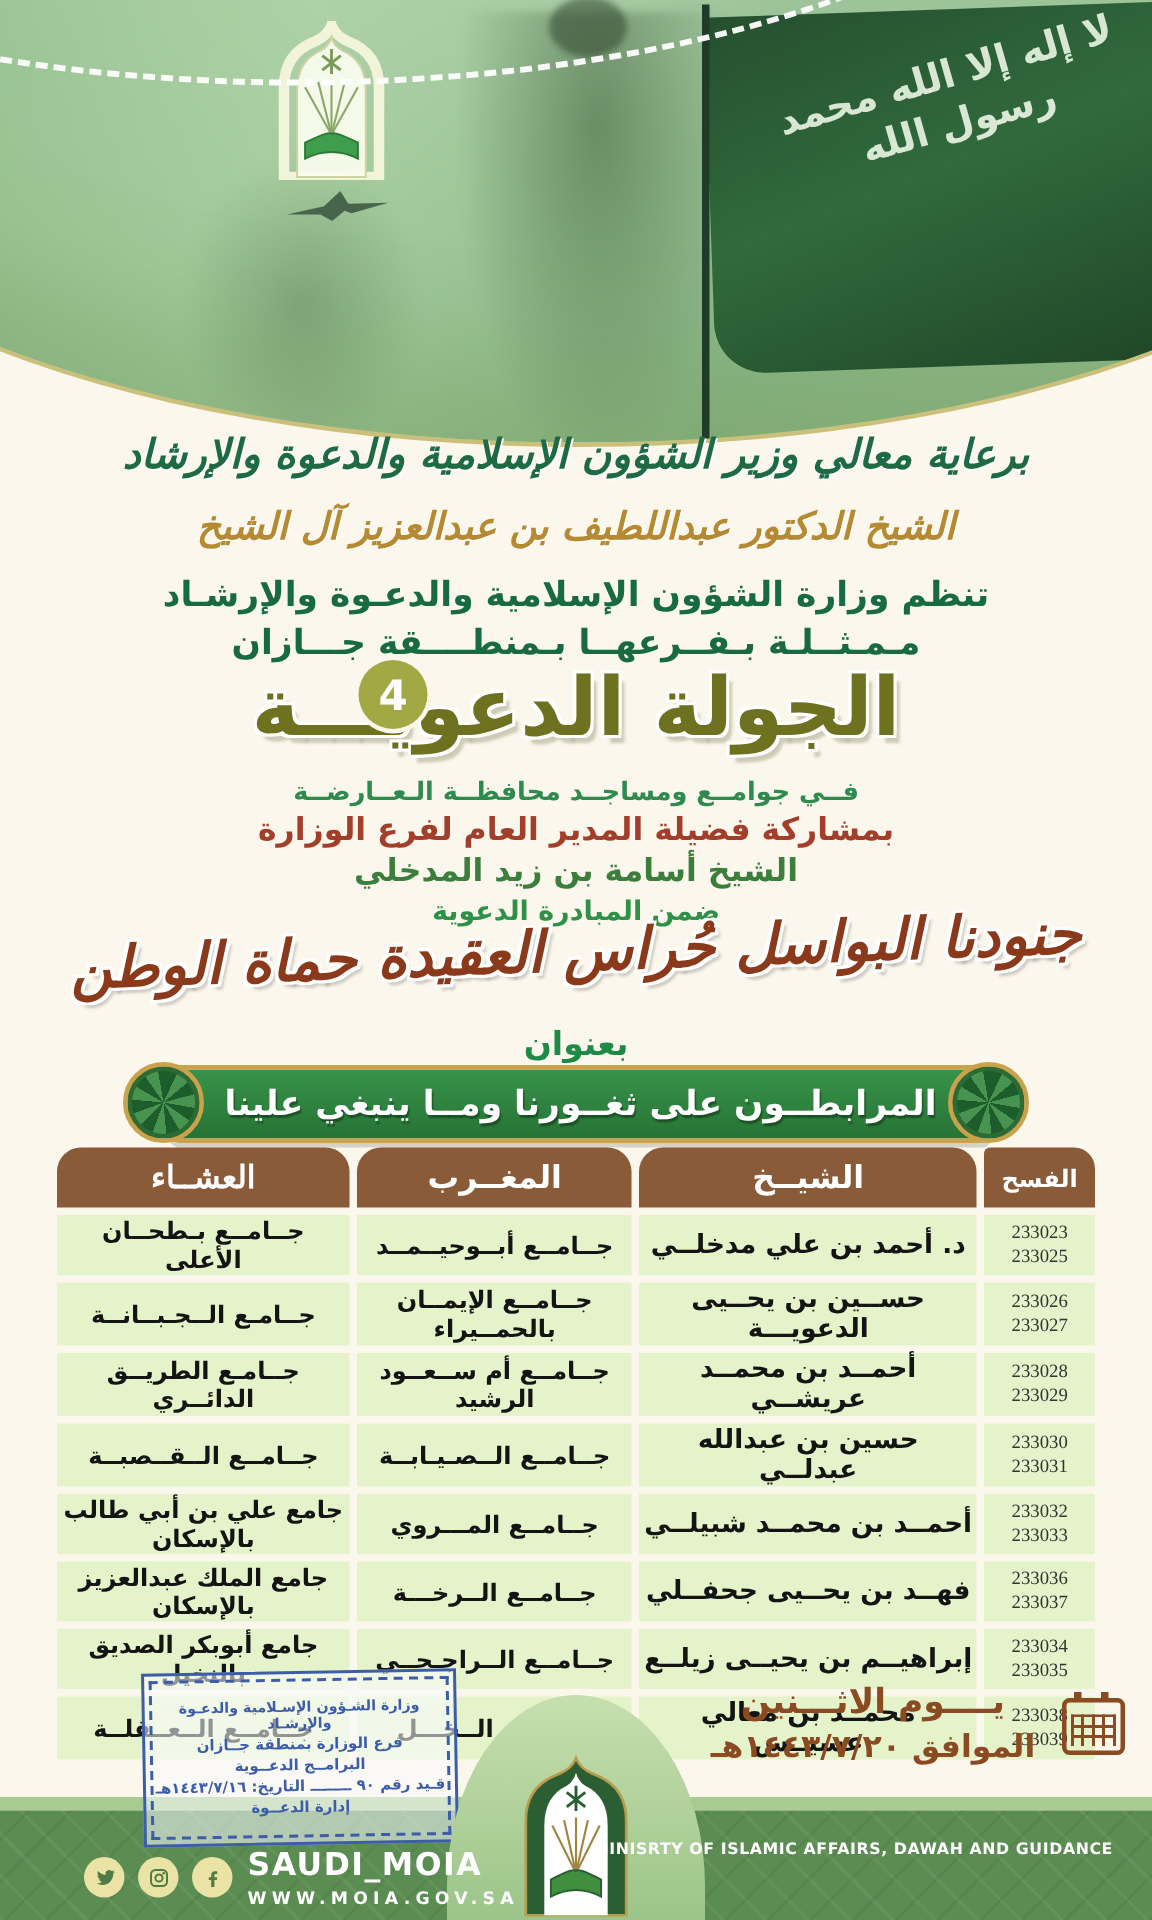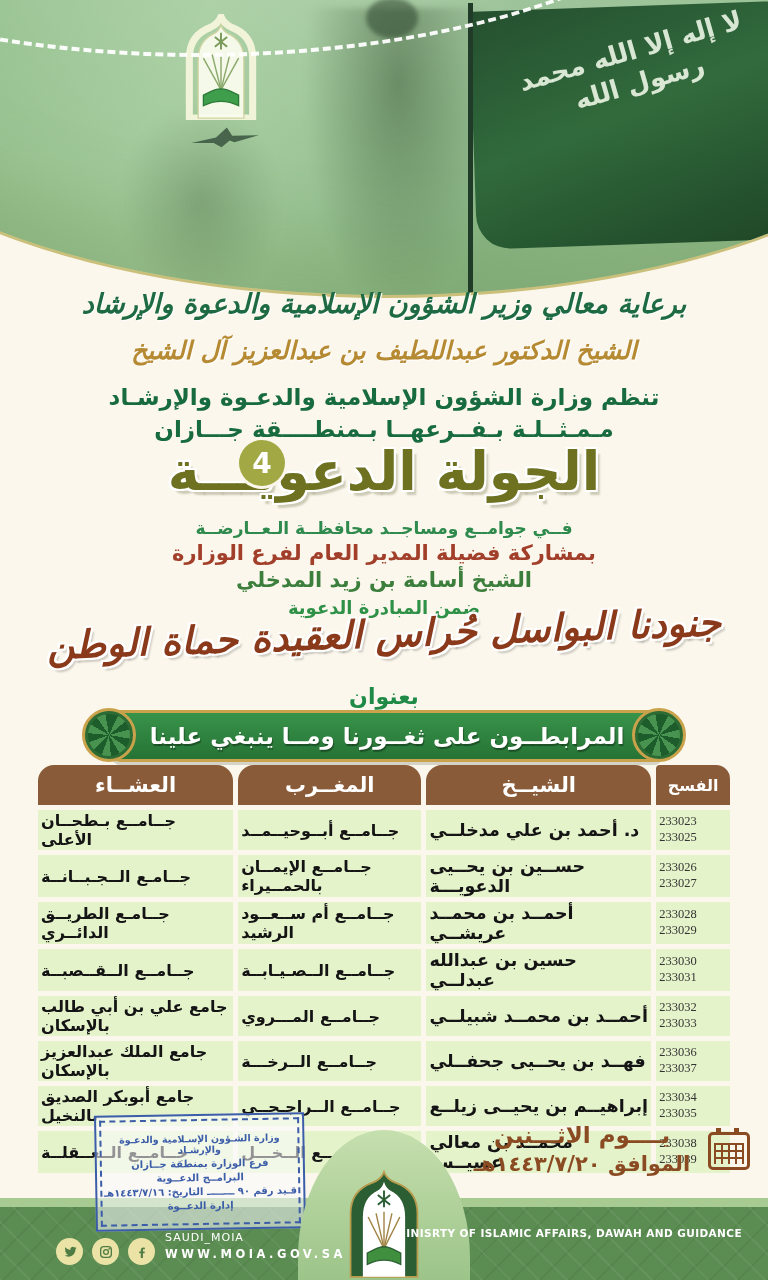--- a/index.html
+++ b/index.html
@@ -90,22 +90,22 @@
     background:repeating-conic-gradient(#1d5c2b 0 25deg,#47934f 25deg 50deg);
     border:3px solid #c9a24b;box-shadow:inset 0 0 0 3px #2d6b35;z-index:3;}
   #ros-r{left:82px;top:708px;} #ros-l{left:632px;top:708px;}
 
   
   #tablewrap{left:33px;top:760px;width:702px;}
   table.sched{width:100%;border-collapse:separate;border-spacing:5px;direction:rtl;}
   .sched th{background:#8a5b38;color:#fff;font-weight:bold;height:38px;
     border-radius:16px 16px 0 0;font-size:21px;}
   .sched th.c-permits{width:72px;font-size:16px;border-radius:4px 14px 0 0;}
-  .sched th.c-sheikh{width:224px;} .sched th.c-maghrib{width:182px;} .sched th.c-isha{width:194px;}
-  .sched td{background:#e5f3cb;text-align:left;font-weight:bold;color:#141414;
+  .sched th.c-sheikh{width:224px;} .sched th.c-maghrib{width:182px;} .sched th.c-isha{width:194px;font-family:Liberation Serif, serif;}
+  .sched td{background:#e5f3cb;text-align:center;font-weight:bold;color:#141414;
     font-size:16px;height:31px;padding:1px 3px;}
   .sched td.permits{font-family:"Liberation Serif",serif;font-weight:normal;
     font-size:12.5px;line-height:1.25;color:#333;}
   .sched td.permits span{display:block;}
   .sched td.sheikh{font-size:17.5px;}
 
   
   #stamp{left:95px;top:1114px;width:206px;height:112px;color:#3c5da8;
     border:2px solid #3c5da8;outline:2px dashed #3c5da8;outline-offset:-7px;
     transform:rotate(-1deg);background:rgba(252,252,255,.55);
@@ -131,21 +131,21 @@
       repeating-linear-gradient(-45deg, rgba(0,0,0,.05) 0 2px, transparent 2px 20px);}
   #arch{left:298px;top:1130px;width:172px;height:150px;z-index:4;
     background:linear-gradient(#c6dfae,#9cc489);
     border-radius:50% 50% 0 0 / 85% 85% 0 0;
     display:flex;align-items:flex-end;justify-content:center;}
   #emblem-bottom{width:88px;height:112px;margin-bottom:0;}
   #socialrow{left:56px;top:1238px;display:flex;gap:9px;z-index:5;}
   .sicon{width:27px;height:27px;border-radius:50%;background:#ebe3a6;color:#4f7c44;
     display:flex;align-items:center;justify-content:center;}
   #handleblk{left:165px;top:1231px;color:#fff;z-index:5;}
-  #handleblk .h1{font-size:11px;font-weight:normal;letter-spacing:1px;}
+  #handleblk .h1{font-size:21px;font-weight:bold;letter-spacing:1px;}
   #handleblk .h2{font-size:11.5px;font-weight:bold;letter-spacing:3.5px;margin-top:3px;}
   #minblk{right:26px;top:1224px;text-align:right;color:#fff;z-index:5;}
   #minblk .m1{font-size:19px;font-weight:bold;direction:rtl;text-shadow:1px 1px 1px rgba(0,0,0,.25);}
   #minblk .m2{font-size:10.5px;font-weight:bold;letter-spacing:.4px;margin-top:3px;}
 </style>
 </head>
 <body>
 
 <div id="header">
   <div id="hgreen">

